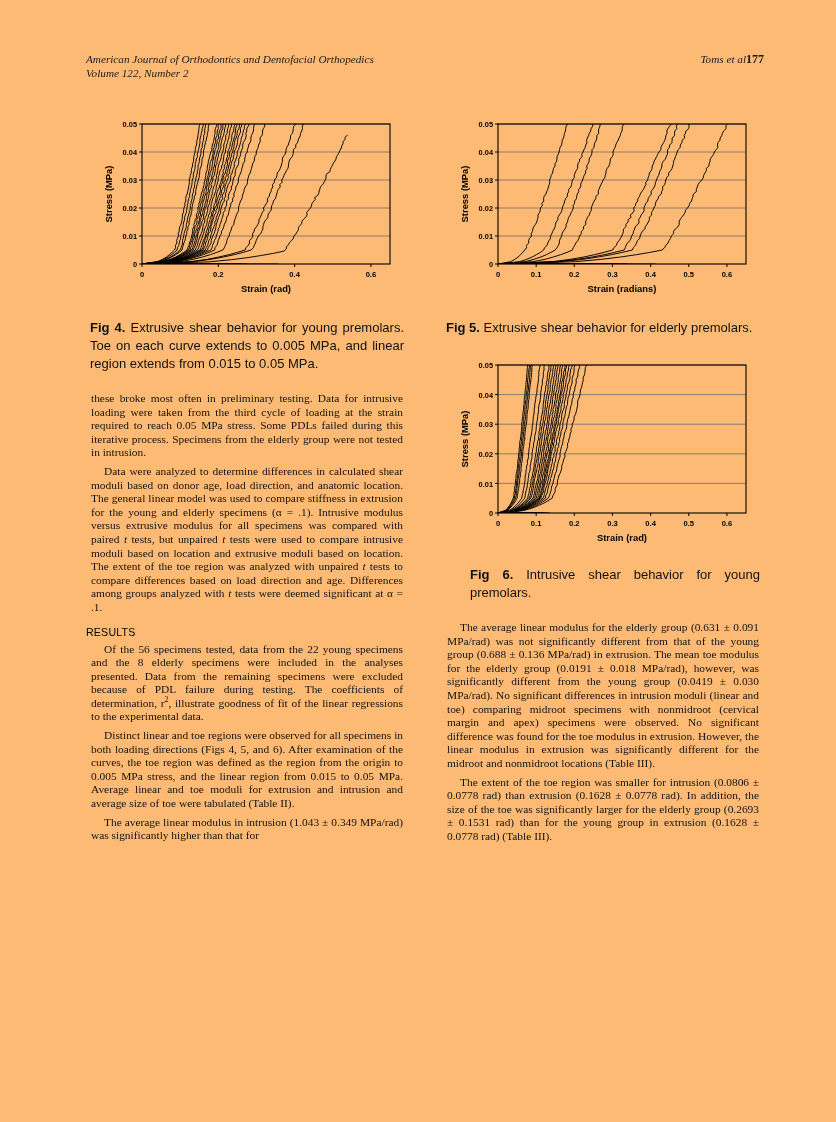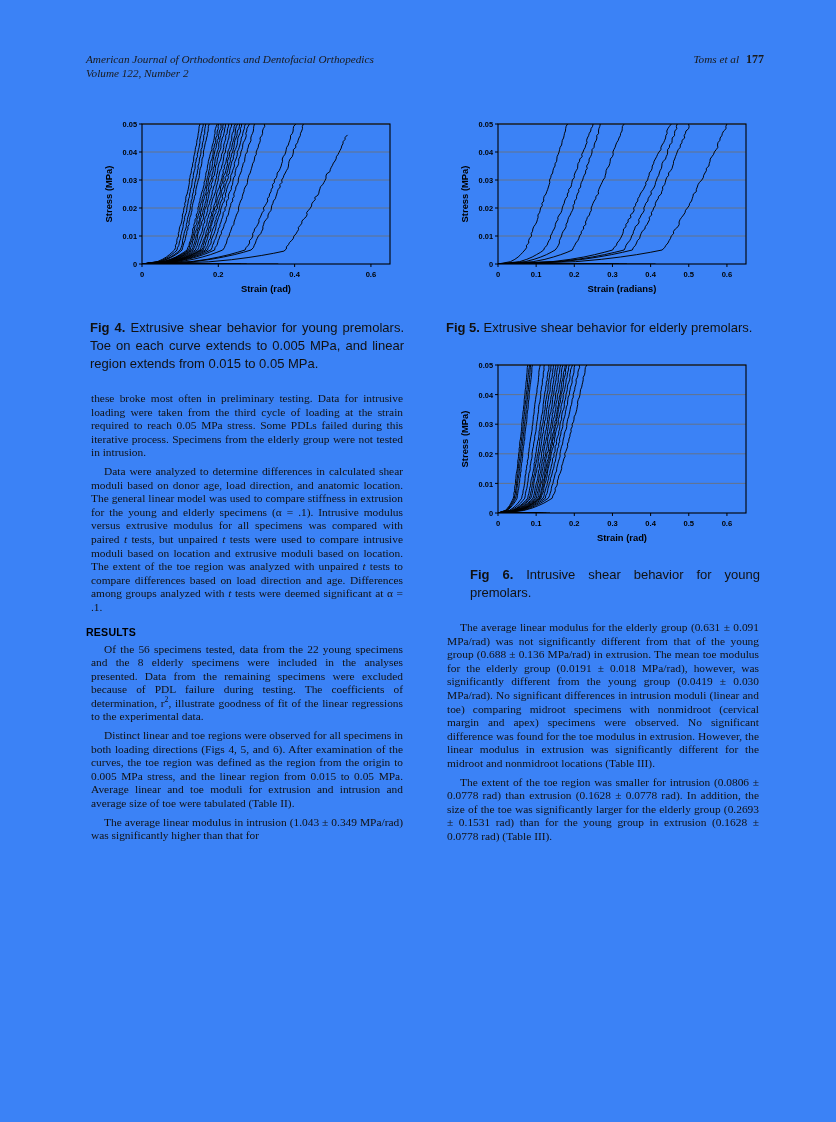--- a/index.html
+++ b/index.html
@@ -1,48 +1,48 @@
 <!DOCTYPE html>
 <html><head>
 <meta charset="utf-8">
 <style>
   html,body{margin:0;padding:0;background:#8a8a8a;}
   body{font-family:"Liberation Serif",serif;}
   .page{
-    width:836px;height:1122px;background:#3b82f6;position:relative;
+    width:836px;height:1122px;background:#fdba74;position:relative;
     box-sizing:border-box;overflow:hidden;
   }
   .sheet{
     position:absolute;left:74px;top:52px;width:690px;height:1030px;
   }
   
   .runhead{position:relative;height:40px;}
   .runhead .left{
     position:absolute;left:12px;top:0;font-style:italic;
     font-family:"Liberation Serif",serif;font-size:11.2px;line-height:14px;color:#1a1a1a;
   }
   .runhead .right{
     position:absolute;right:0;top:0;text-align:right;
     font-size:11.2px;line-height:14px;color:#1a1a1a;font-style:italic;
   }
-  .runhead .right b{font-style:normal;font-weight:bold;font-size:12px;margin-left:7px;}
+  .runhead .right b{font-style:normal;font-weight:bold;font-size:12px;}
   
   .cols{position:absolute;left:12px;top:62px;width:678px;}
   .col{width:322px;position:absolute;top:0;}
   .col.left{left:0;}
   .col.right{left:356px;}
   p{
     margin:5px;font-size:11.4px;line-height:13.6px;text-align:justify;
     text-indent:13px;color:#111;
     font-family:"Liberation Serif",serif;
     -webkit-hyphens:none;hyphens:none;
   }
   p.noind{text-indent:0;}
   h3.sec{
-    font-family:"Liberation Sans",sans-serif;font-size:10.6px;font-weight:bold;
+    font-family:"Liberation Sans",sans-serif;font-size:10.6px;font-weight:normal;
     margin:11px 0 0 0;letter-spacing:.2px;color:#000;text-indent:0;
   }
   .caption{
     font-family:"Liberation Sans",sans-serif;font-size:13px;line-height:18px;
     color:#111;text-align:justify;text-indent:0;margin:4px;
   }
   .caption b{font-weight:bold;}
   .figbox{margin:0;}
   .fig-svg{display:block;}
   .spacer{height:10px;}

